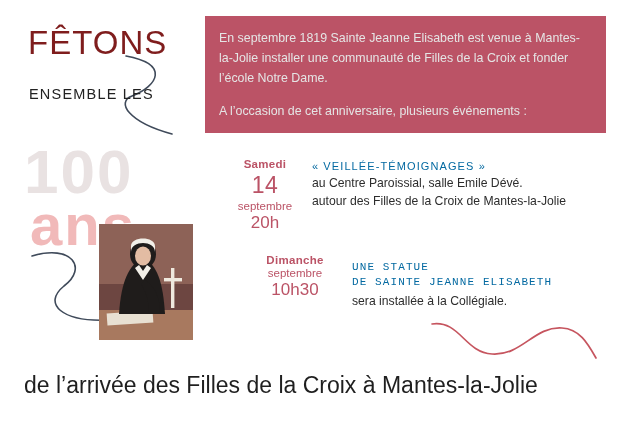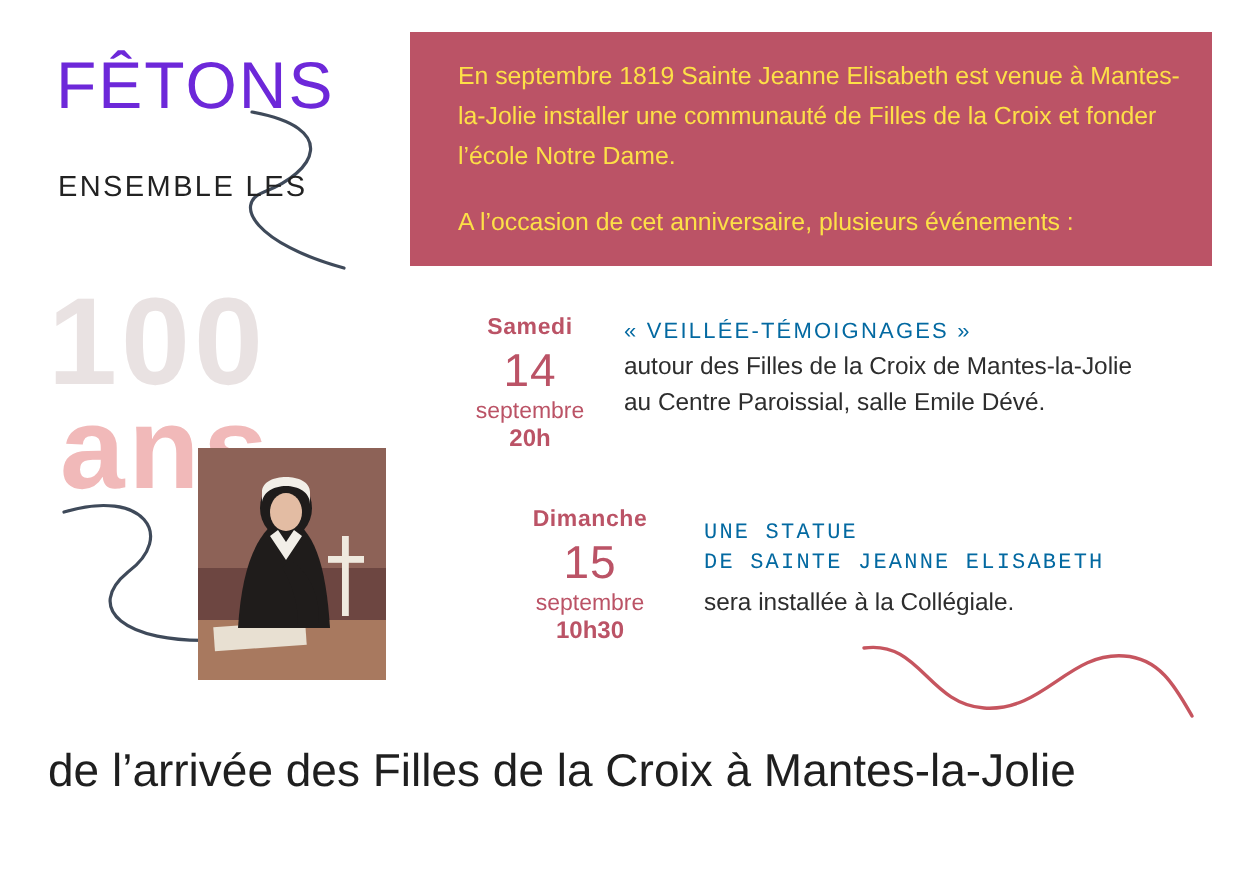--- a/index.html
+++ b/index.html
@@ -21,21 +21,21 @@
     position: absolute;
     inset: 0;
   }
 
   .headline-fetons {
     position: absolute;
     left: 28px;
     top: 24px;
     font-size: 33px;
     letter-spacing: 1px;
-    color: #6d28d9;
+    color: #7f1d1d;
     font-weight: 400;
   }
 
   .headline-ensemble {
     position: absolute;
     left: 29px;
     top: 86px;
     font-size: 14.5px;
     letter-spacing: 1.2px;
     color: #222;
@@ -84,22 +84,22 @@
   #squiggle-bottom { left: 430px; top: 318px; }
 
   
   .intro-box {
     position: absolute;
     left: 205px;
     top: 16px;
     width: 401px;
     box-sizing: border-box;
     background: #bb5366;
-    color: #fde047;
-    padding: 12px 14px 12px 24px;
+    color: #e5e5e5;
+    padding: 12px 14px 12px 14px;
     font-size: 12.4px;
     line-height: 1.62;
   }
   .intro-box p {
     margin: 0;
   }
   .intro-box p + p {
     margin-top: 13px;
   }
 
@@ -136,22 +136,22 @@
     font-weight: 400;
     letter-spacing: 0.5px;
     margin-top: 1px;
     margin-bottom: 1px;
   }
   .date-month {
     font-size: 11.5px;
     font-weight: 400;
   }
   .date-time {
-    font-size: 12px;
-    font-weight: 700;
+    font-size: 17px;
+    font-weight: 400;
   }
 
   .event .text-col {
     position: absolute;
     color: #2d2d2d;
   }
   .event-title {
     font-size: 11px;
     letter-spacing: 1.1px;
     color: #0369a1;
@@ -233,30 +233,29 @@
   <div class="event" id="event-veillee">
     <div class="date-col">
       <div class="date-day-word">Samedi</div>
       <div class="date-number">14</div>
       <div class="date-month">septembre</div>
       <div class="date-time">20h</div>
     </div>
     <div class="text-col">
       <div class="event-title">« VEILLÉE-TÉMOIGNAGES »</div>
       <div class="event-desc">
+        <div>au Centre Paroissial, salle Emile Dévé.</div>
         <div>autour des Filles de la Croix de Mantes-la-Jolie</div>
-        <div>au Centre Paroissial, salle Emile Dévé.</div>
       </div>
     </div>
   </div>
 
   <div class="event" id="event-statue">
     <div class="date-col">
       <div class="date-day-word">Dimanche</div>
-      <div class="date-number">15</div>
       <div class="date-month">septembre</div>
       <div class="date-time">10h30</div>
     </div>
     <div class="text-col">
       <div class="event-title two-line">UNE STATUE</div>
       <div class="event-title two-line">DE SAINTE JEANNE ELISABETH</div>
       <div class="event-desc">sera installée à la Collégiale.</div>
     </div>
   </div>
 

